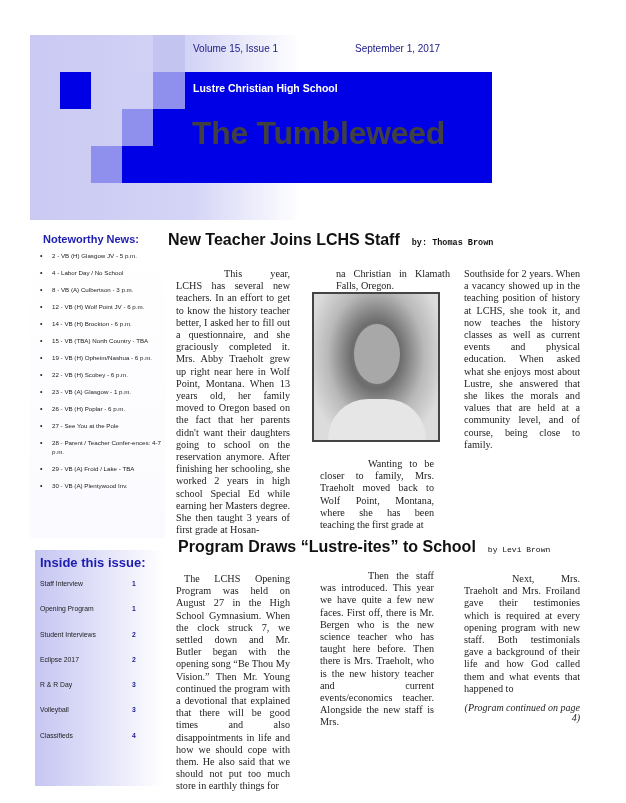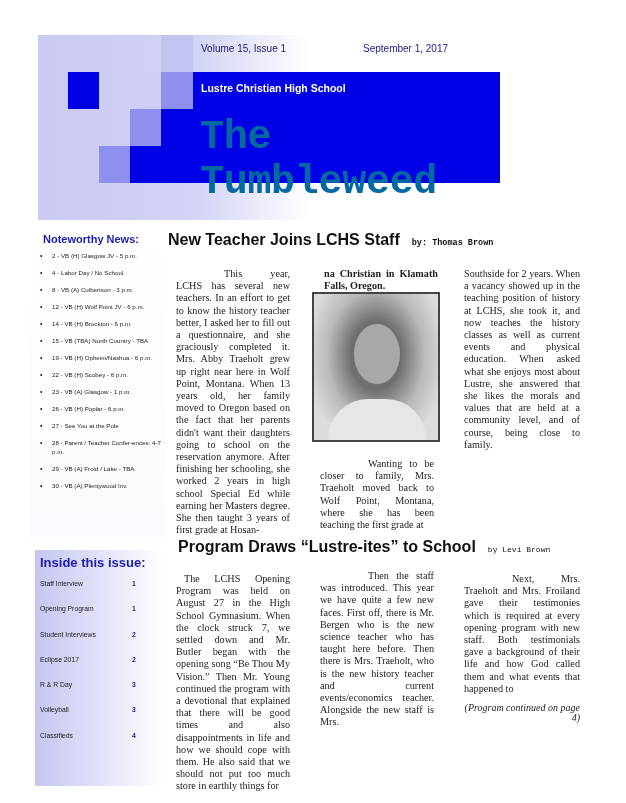--- a/index.html
+++ b/index.html
@@ -1,34 +1,34 @@
 <!DOCTYPE html>
 <html><head>
 <meta charset="utf-8">
 <style>
   * { box-sizing: border-box; margin: 0; padding: 0; }
   html, body { width: 626px; height: 803px; background: #ffffff; overflow: hidden; }
   body { position: relative; font-family: "Liberation Serif", serif; color: #111; }
 
   
-  .masthead { position: absolute; left: 8px; top: 0; width: 501px; height: 225px; }
+  .masthead { position: absolute; left: 0; top: 0; width: 501px; height: 225px; }
   .mh-bg { position: absolute; left: 30px; top: 35px; width: 270px; height: 185px;
            background: linear-gradient(to right, #c9c9f3 0%, #d4d4f6 60%, rgba(255,255,255,0) 100%); }
   .mh-topstrip { position: absolute; left: 153px; top: 35px; width: 32px; height: 37px; background: #c4c4f0; }
   .blk { position: absolute; }
   .blk.b1 { left: 60px;  top: 72px;  width: 31px; height: 37px; background: #0000e6; }
   .blk.b2 { left: 122px; top: 72px;  width: 31px; height: 37px; background: #cfcff5; }
   .blk.b3 { left: 153px; top: 72px;  width: 32px; height: 37px; background: #8f8fee; }
   .blk.b4 { left: 122px; top: 109px; width: 31px; height: 37px; background: #8f8fee; }
   .blk.b5 { left: 91px;  top: 146px; width: 31px; height: 37px; background: #8f8fee; }
   .mh-band { position: absolute; left: 122px; top: 72px; width: 370px; height: 111px; background: #0000e6; }
   .mh-volume { position: absolute; left: 193px; top: 43px; font-family: "Liberation Sans", sans-serif; font-size: 10px; color: #1a1a8a; }
   .mh-date { position: absolute; left: 355px; top: 43px; font-family: "Liberation Sans", sans-serif; font-size: 10px; color: #1a1a8a; }
   .mh-school { position: absolute; left: 193px; top: 82px; font-family: "Liberation Sans", sans-serif; font-size: 10.5px; font-weight: bold; color: #ffffff; }
-  .mh-title { position: absolute; left: 192px; top: 115px; font-family: Liberation Mono, monospace; font-size: 40px; font-weight: bold; color: #0369a1; letter-spacing: -0.3px; }
+  .mh-title { position: absolute; left: 192px; top: 115px; font-family: Liberation Sans, sans-serif; font-size: 32px; font-weight: bold; color: #404040; letter-spacing: -0.3px; }
 
   
   .sidebar { position: absolute; left: 30px; top: 228px; width: 135px; height: 540px; }
   .sb-news { position: absolute; left: 0; top: 0; width: 135px; height: 310px;
              background: linear-gradient(to bottom, #ffffff, #fbfbff); }
   .sb-heading { font-family: "Liberation Sans", sans-serif; font-weight: bold; color: #1c1cb0; }
   .news-head { position: absolute; left: 13px; top: 5px; font-size: 11px; }
   .news-list { position: absolute; left: 8px; top: 24px; width: 125px; list-style: none; }
   .news-list li { position: relative; padding-left: 14px; font-family: "Liberation Sans", sans-serif;
                   font-size: 6.2px; line-height: 8.5px; color: #222; margin-bottom: 8.5px; }
@@ -44,21 +44,21 @@
 
   
   .headline { position: absolute; font-family: "Liberation Sans", sans-serif; font-weight: bold; color: #111; white-space: nowrap; }
   .byline { font-family: Liberation Mono, monospace; font-weight: bold; font-size: 8.5px; margin-left: 12px; }
   .col { position: absolute; font-size: 10.2px; line-height: 12.2px; text-align: justify; color: #222; }
   .col p { margin: 8px; }
   .indent { text-indent: 48px; }
 
   .a1-head { left: 168px; top: 231px; font-size: 16px; }
   .a1-c1 { left: 168px; top: 260px; width: 130px; }
-  .a1-c2a { left: 316px; top: 260px; width: 130px; font-weight: bold; }
+  .a1-c2a { left: 328px; top: 260px; width: 130px; }
   .photo { position: absolute; left: 312px; top: 292px; width: 128px; height: 150px;
            background: radial-gradient(ellipse at 50% 42%, #9a9a9a 0%, #6d6d6d 28%, #b9b9b9 55%, #dcdcdc 80%);
            border: 2px solid #444; }
   .photo-face { position: absolute; left: 40px; top: 30px; width: 46px; height: 60px; border-radius: 50%; background: #a8a8a8; }
   .photo-shirt { position: absolute; left: 14px; top: 105px; width: 98px; height: 41px; border-radius: 40px 40px 0 0; background: #e6e6e6; }
   .a1-c2b { left: 312px; top: 450px; width: 130px; }
   .a1-c3 { left: 456px; top: 260px; width: 132px; }
 
   .a2-head { left: 178px; top: 538px; font-size: 16px; }
   .a2-head .byline { font-size: 8px; font-weight: normal; }

